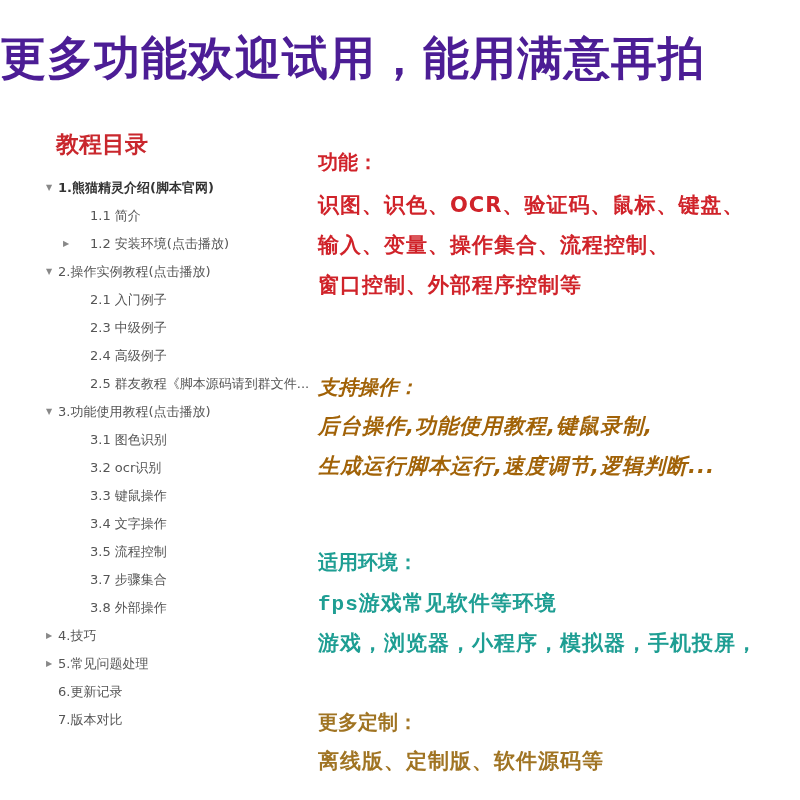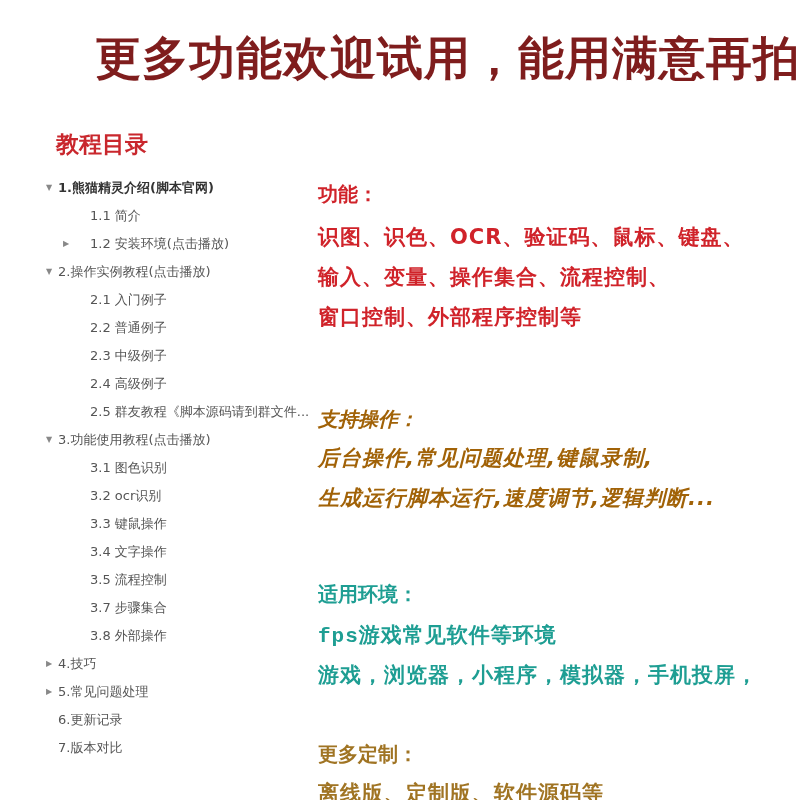--- a/index.html
+++ b/index.html
@@ -1,21 +1,21 @@
 <!DOCTYPE html>
 <html><head>
 <meta charset="utf-8">
 <style>
   * { margin: 0; padding: 0; box-sizing: border-box; }
   html, body { width: 800px; height: 800px; background: #ffffff; overflow: hidden; }
   body { position: relative; font-family: "DejaVu Sans", "Liberation Sans", sans-serif; }
 
   .banner {
-    position: absolute; left: 0; top: 28px; width: 800px; text-align: right;
-    font-size: 46px; font-weight: bold; color: #7f1d1d; letter-spacing: 1px;
+    position: absolute; left: 0; top: 28px; width: 800px; text-align: left;
+    font-size: 46px; font-weight: bold; color: #4c1d95; letter-spacing: 1px;
     line-height: 60px;
   }
 
   .toc-title {
     position: absolute; left: 56px; top: 128px;
     font-size: 23px; font-weight: bold; color: #c9272d; line-height: 32px;
   }
 
   .toc { position: absolute; left: 0; top: 174px; width: 310px; }
   .toc-item {
@@ -26,21 +26,21 @@
   .toc-item.l1 { padding-left: 58px; }
   .toc-item.l2 { padding-left: 90px; }
   .toc-arrow {
     position: absolute; top: 0; width: 10px; text-align: center;
     font-size: 8px; color: #888888;
   }
   .toc-item.l1 .toc-arrow { left: 44px; }
   .toc-item.l2 .toc-arrow { left: 61px; }
 
   .sections { position: absolute; left: 318px; top: 0; width: 482px; }
-  .sec { position: absolute; left: 0; width: 482px; font-weight: bold; margin-top: 32px; }
+  .sec { position: absolute; left: 0; width: 482px; font-weight: bold; }
   .sec .head { font-size: 20px; line-height: 30px; }
   .sec .line { font-size: 21px; line-height: 40px; white-space: nowrap; letter-spacing: 1px; }
 
   .sec-func { top: 147px; color: #d0232a; }
   .sec-func .lines { margin-top: 8px; }
   .sec-ops { top: 372px; color: #a16207; font-style: italic; }
   .sec-ops .lines { margin-top: 4px; }
   .sec-env { top: 549px; color: #1e9e93; font-family: Liberation Mono, monospace; }
   .sec-env .lines { margin-top: 6px; }
   .sec-more { top: 707px; color: #a07423; }
@@ -52,21 +52,20 @@
 <div class="banner">更多功能欢迎试用，能用满意再拍</div>
 
 <div class="toc-title">教程目录</div>
 
 <div class="toc" id="toc">
     <div class="toc-item l1 bold"><span class="toc-arrow">▼</span><span>1.熊猫精灵介绍(脚本官网)</span></div>
     <div class="toc-item l2"><span>1.1 简介</span></div>
     <div class="toc-item l2"><span class="toc-arrow">▶</span><span>1.2 安装环境(点击播放)</span></div>
     <div class="toc-item l1"><span class="toc-arrow">▼</span><span>2.操作实例教程(点击播放)</span></div>
     <div class="toc-item l2"><span>2.1 入门例子</span></div>
-    <div class="toc-item l2"><span>2.2 普通例子</span></div>
     <div class="toc-item l2"><span>2.3 中级例子</span></div>
     <div class="toc-item l2"><span>2.4 高级例子</span></div>
     <div class="toc-item l2"><span>2.5 群友教程《脚本源码请到群文件...</span></div>
     <div class="toc-item l1"><span class="toc-arrow">▼</span><span>3.功能使用教程(点击播放)</span></div>
     <div class="toc-item l2"><span>3.1 图色识别</span></div>
     <div class="toc-item l2"><span>3.2 ocr识别</span></div>
     <div class="toc-item l2"><span>3.3 键鼠操作</span></div>
     <div class="toc-item l2"><span>3.4 文字操作</span></div>
     <div class="toc-item l2"><span>3.5 流程控制</span></div>
     <div class="toc-item l2"><span>3.7 步骤集合</span></div>
@@ -83,21 +82,21 @@
     <div class="lines">
       <div class="line">识图、识色、OCR、验证码、鼠标、键盘、</div>
       <div class="line">输入、变量、操作集合、流程控制、</div>
       <div class="line">窗口控制、外部程序控制等</div>
     </div>
   </div>
 
   <div class="sec sec-ops">
     <div class="head">支持操作：</div>
     <div class="lines">
-      <div class="line">后台操作,常见问题处理,键鼠录制,</div>
+      <div class="line">后台操作,功能使用教程,键鼠录制,</div>
       <div class="line">生成运行脚本运行,速度调节,逻辑判断...</div>
     </div>
   </div>
 
   <div class="sec sec-env">
     <div class="head">适用环境：</div>
     <div class="lines">
       <div class="line">fps游戏常见软件等环境</div>
       <div class="line">游戏，浏览器，小程序，模拟器，手机投屏，</div>
     </div>

